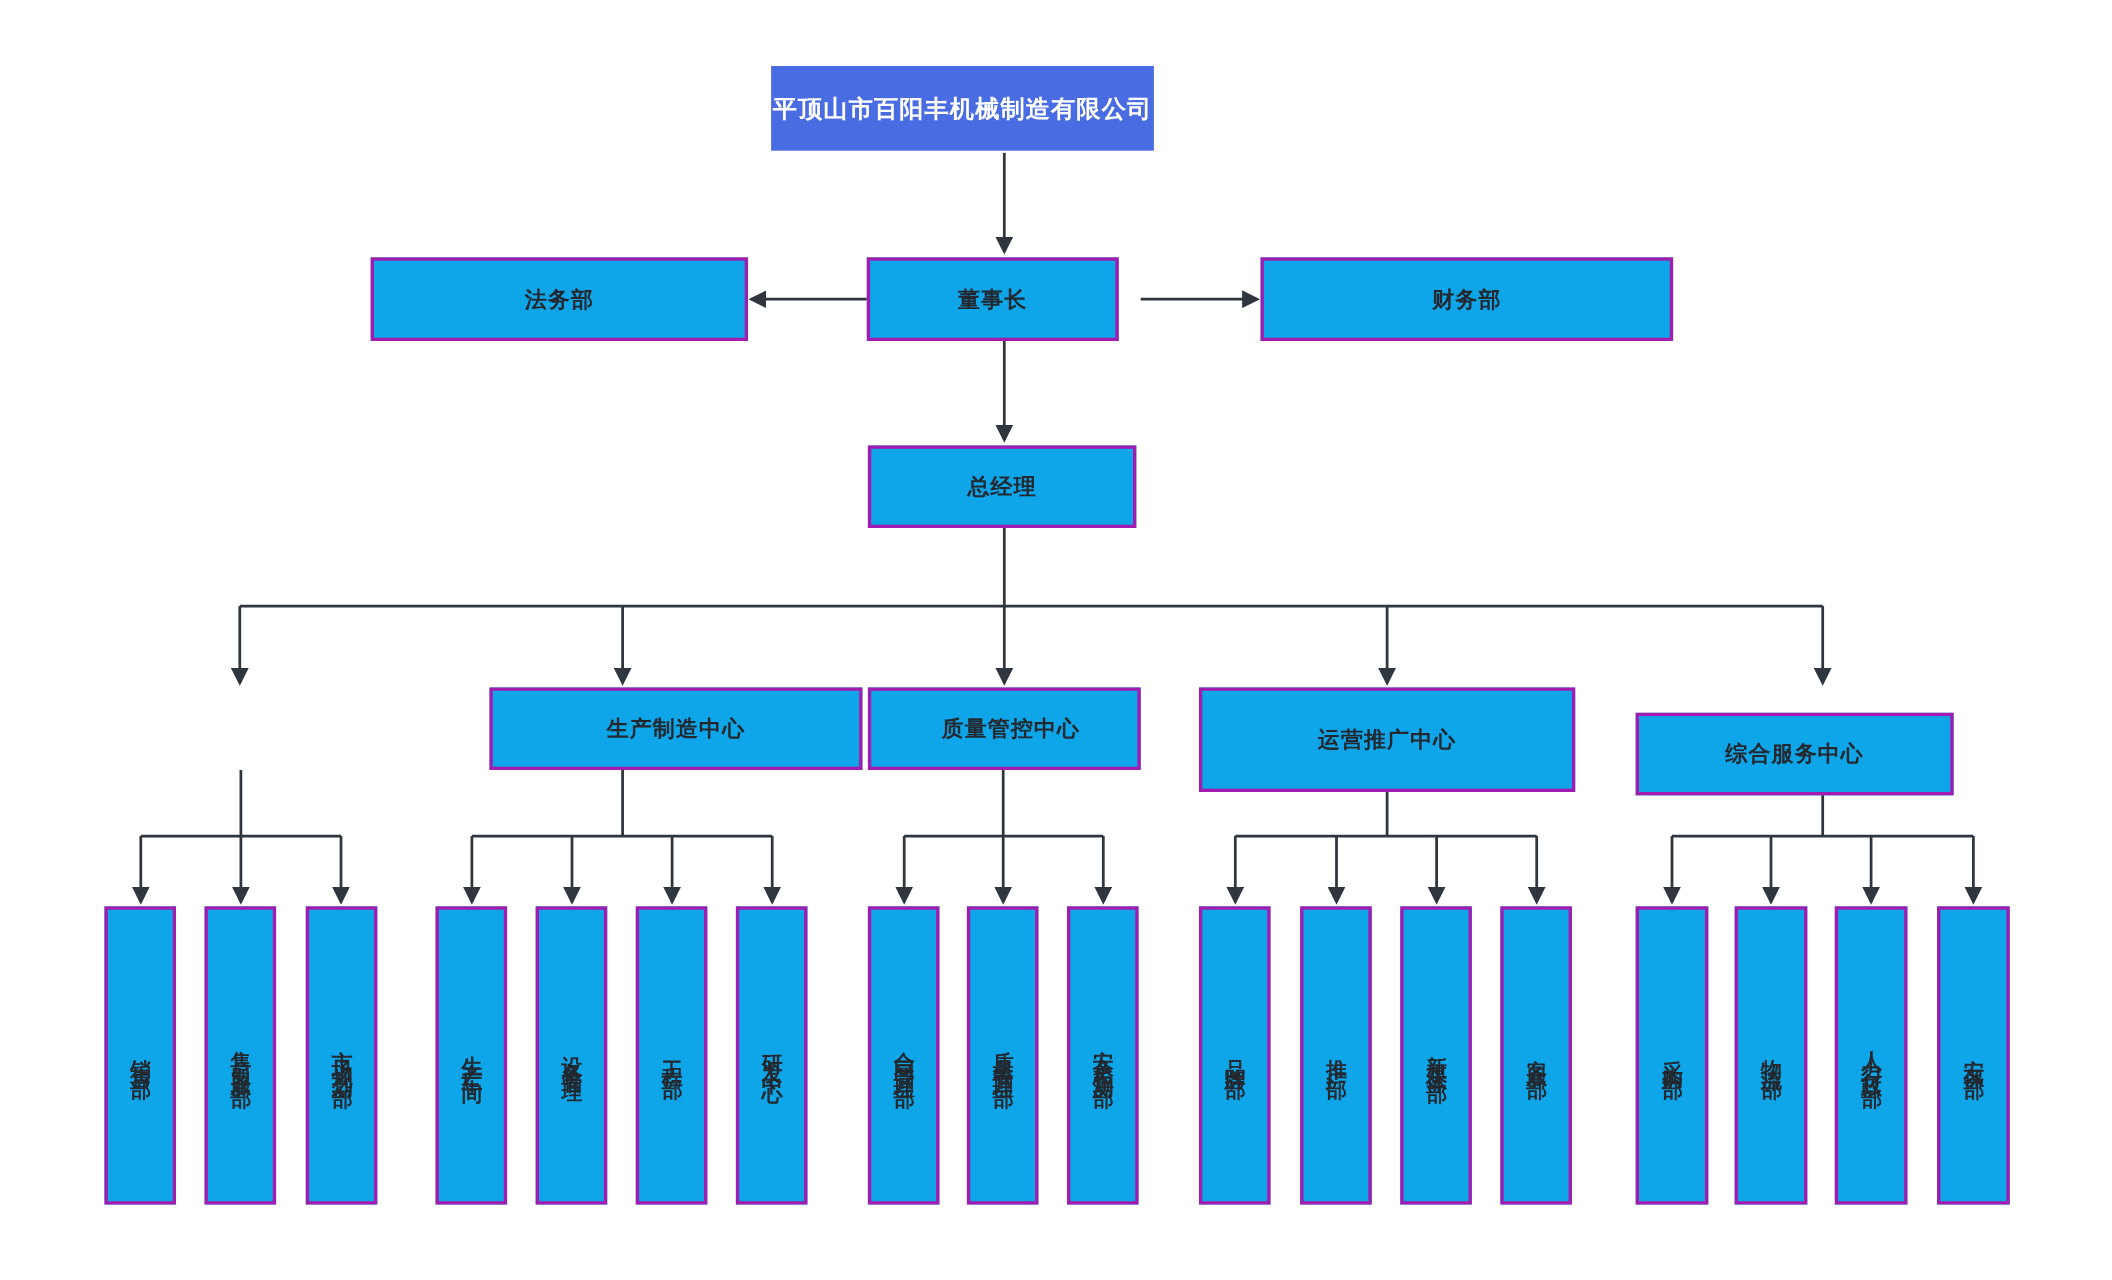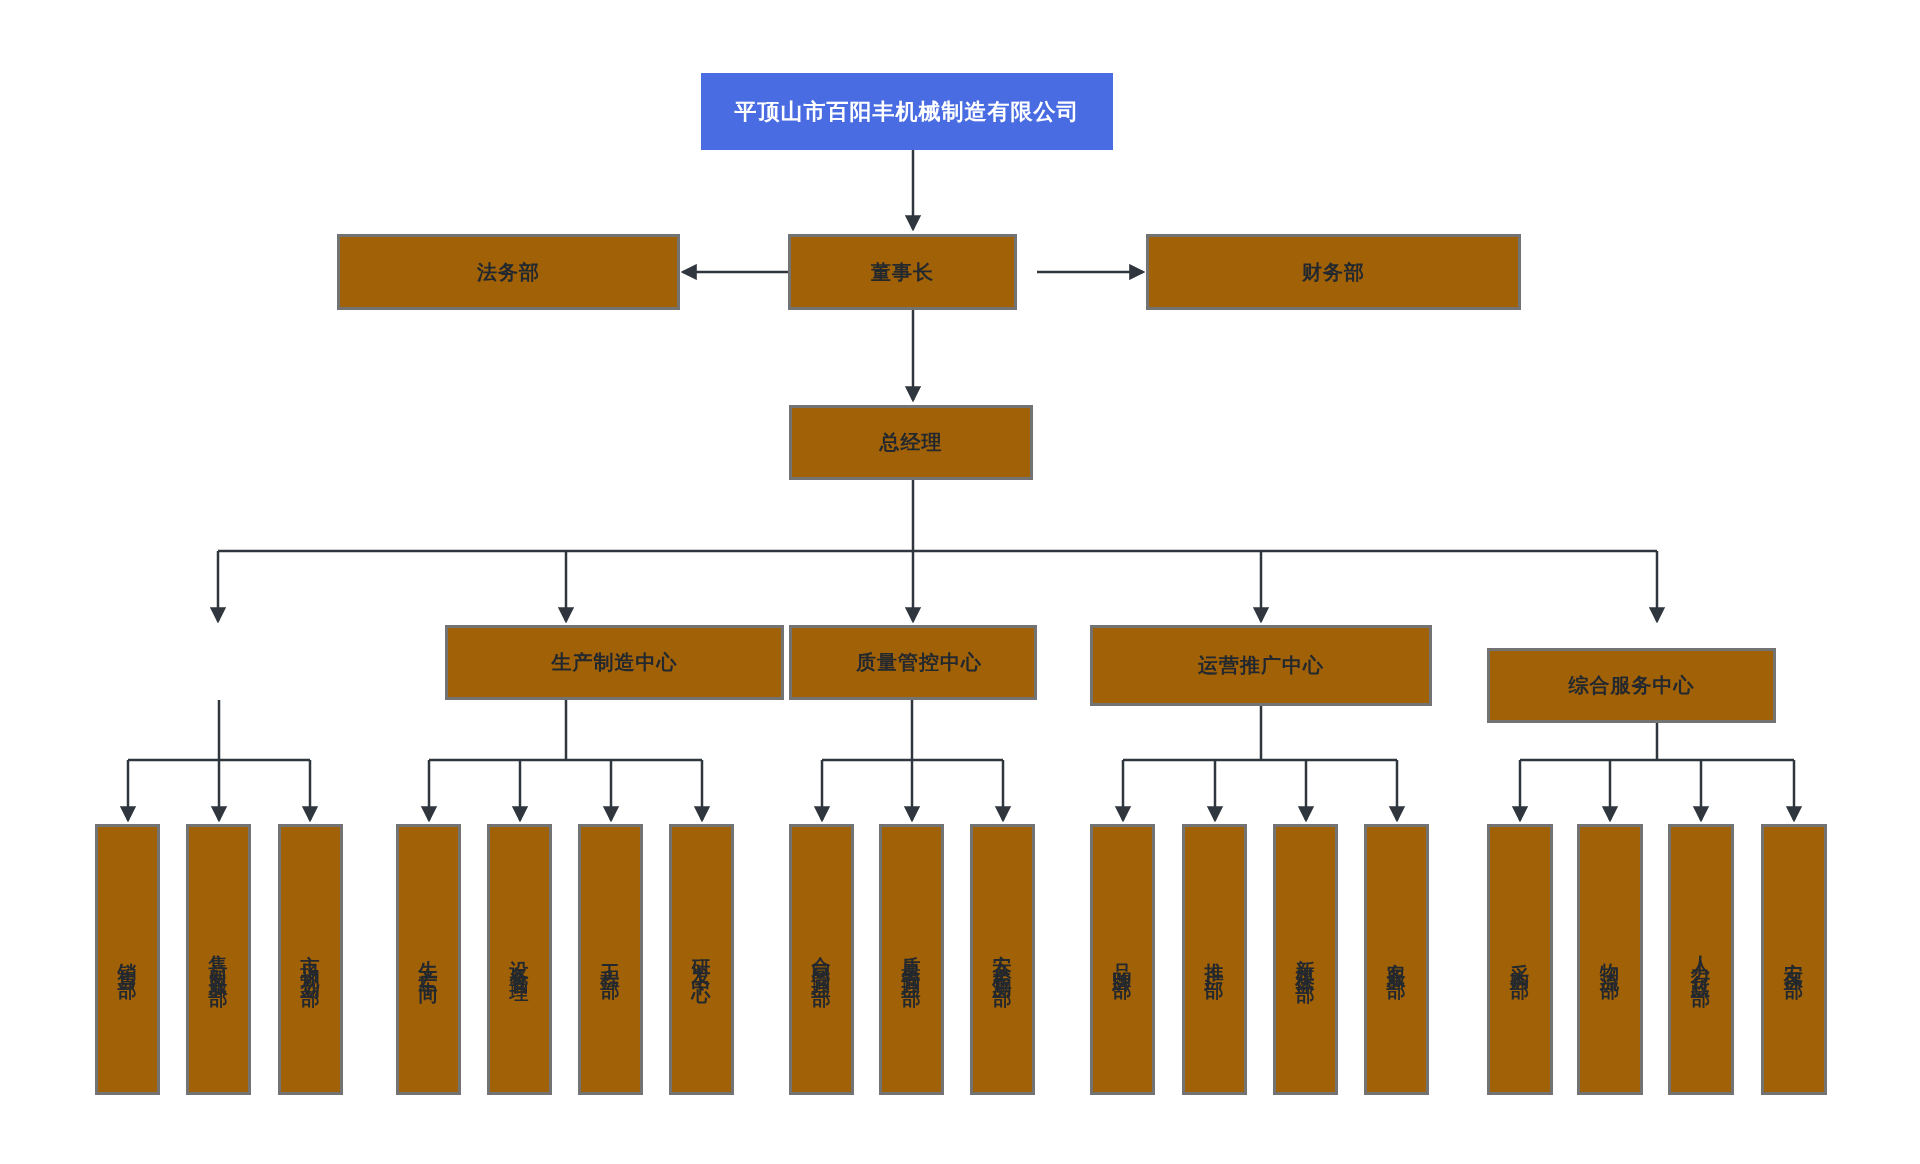--- a/index.html
+++ b/index.html
@@ -3,21 +3,21 @@
 <meta charset="utf-8">
 <style>
   html,body{margin:0;padding:0;background:#ffffff;}
   #canvas{
     position:relative;width:1920px;height:1164px;background:#ffffff;overflow:hidden;
     font-family:"Liberation Sans","DejaVu Sans",sans-serif;
   }
   #wires{position:absolute;left:0;top:0;z-index:1;}
   .node{
     position:absolute;z-index:2;box-sizing:border-box;
-    background:#a16207;border:3px solid #737373;
+    background:#0ea5e9;border:3px solid #a21caf;
     display:flex;align-items:center;justify-content:center;
     color:#23282e;font-weight:bold;font-size:20px;letter-spacing:1px;
   }
   .node.root{
     background:#4a6ce2;border:none;color:#ffffff;font-size:22px;letter-spacing:1px;
   }
   .node.v-node{
     font-size:19px;letter-spacing:0;
     writing-mode:vertical-rl;text-orientation:upright;
     line-height:1;
@@ -68,31 +68,31 @@
       <line x1="1306" y1="760" x2="1306" y2="820" marker-end="url(#ah)"></line>
       <line x1="1397" y1="760" x2="1397" y2="820" marker-end="url(#ah)"></line>
 
       <line x1="1520" y1="760" x2="1520" y2="820" marker-end="url(#ah)"></line>
       <line x1="1610" y1="760" x2="1610" y2="820" marker-end="url(#ah)"></line>
       <line x1="1701" y1="760" x2="1701" y2="820" marker-end="url(#ah)"></line>
       <line x1="1794" y1="760" x2="1794" y2="820" marker-end="url(#ah)"></line>
     </g>
   </svg>
 
-  <div class="node root" style="left:701px;top:73px;width:412px;height:77px;">平顶山市百阳丰机械制造有限公司</div>
+  <div class="node root" style="left:701px;top:60px;width:348px;height:77px;">平顶山市百阳丰机械制造有限公司</div>
 
   <div class="node" style="left:337px;top:234px;width:343px;height:76px;">法务部</div>
   <div class="node" style="left:788px;top:234px;width:229px;height:76px;">董事长</div>
   <div class="node" style="left:1146px;top:234px;width:375px;height:76px;">财务部</div>
 
   <div class="node" style="left:789px;top:405px;width:244px;height:75px;">总经理</div>
 
   <div class="node" style="left:397px;top:625px;width:339px;height:75px;margin-left:48px;">生产制造中心</div>
   <div class="node" style="left:789px;top:625px;width:248px;height:75px;padding-left:12px;">质量管控中心</div>
-  <div class="node" style="left:1090px;top:625px;width:342px;height:81px;">运营推广中心</div>
+  <div class="node" style="left:1090px;top:625px;width:342px;height:95px;">运营推广中心</div>
   <div class="node" style="left:1487px;top:632px;width:289px;height:75px;margin-top:16px;">综合服务中心</div>
 
   <div class="node v-node" style="left:95px;top:824px;width:65px;height:271px;">
       <span>销售部</span>
     </div>
   <div class="node v-node" style="left:186px;top:824px;width:65px;height:271px;">
       <span>售前客服部</span>
     </div>
   <div class="node v-node" style="left:278px;top:824px;width:65px;height:271px;">
       <span>市场规划部</span>

